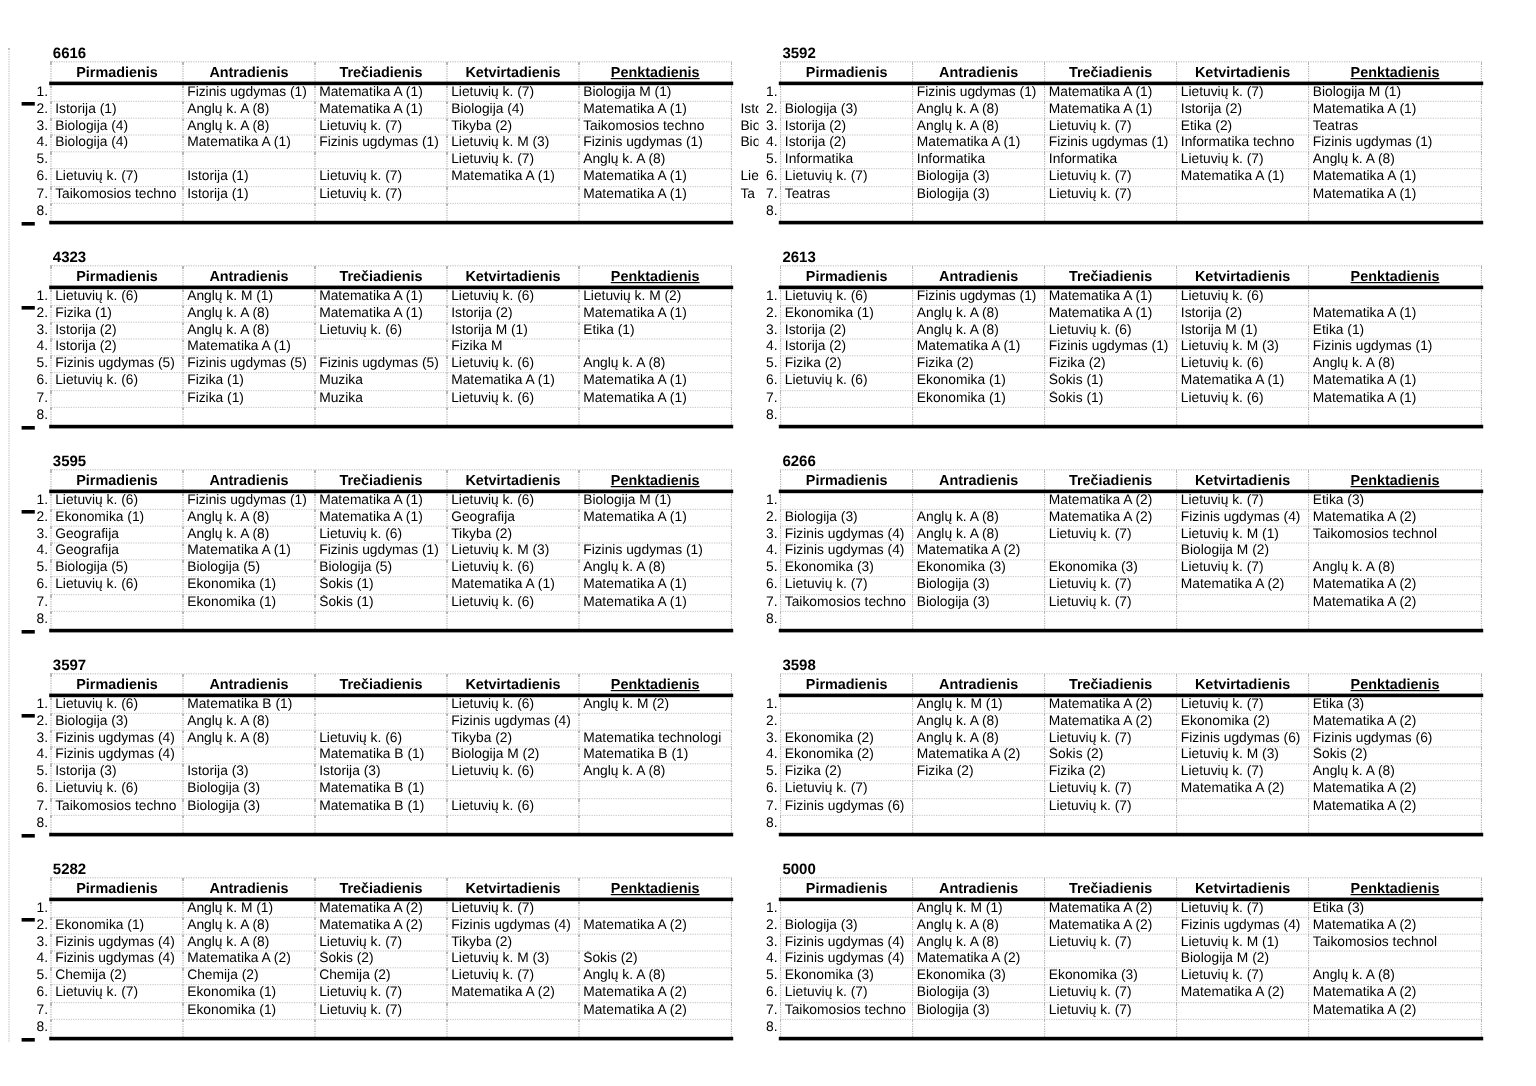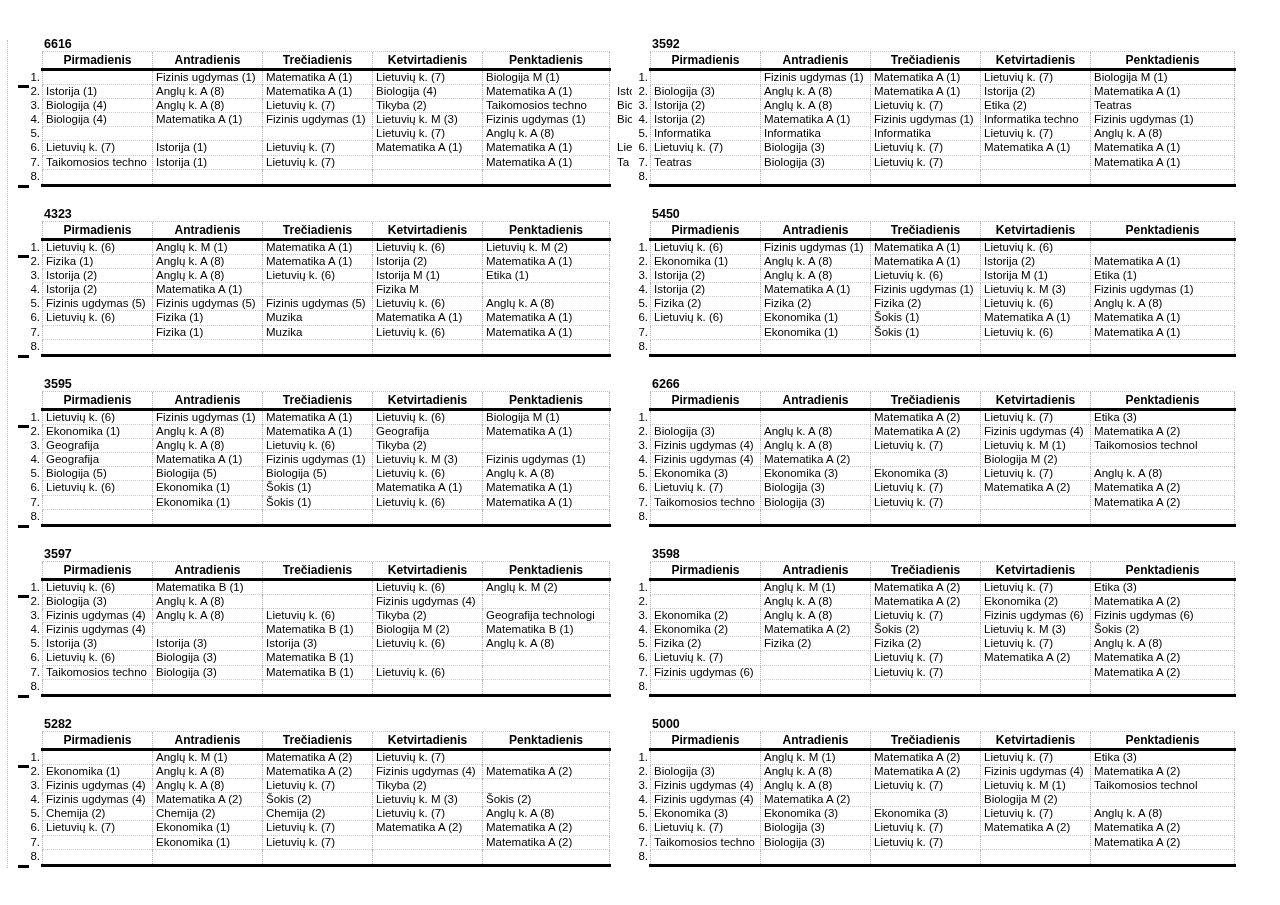--- a/index.html
+++ b/index.html
@@ -16,21 +16,21 @@
   .tablewrap{position:absolute;top:0;height:149px;}
   .hrow{
     position:absolute;top:13px;left:0;height:17px;display:flex;
     border-top:1px dotted #c4c4c4;box-sizing:border-box;
   }
   .hcell{
     box-sizing:border-box;flex:none;text-align:center;
     font-size:12px;font-weight:bold;line-height:16px;
     border-left:1px dotted #b5b5b5;overflow:hidden;white-space:nowrap;
   }
-  .hcell:last-child{border-right:1px dotted #b5b5b5;}
+  .hcell:last-child{border-right:1px dotted #b5b5b5;text-decoration:underline;}
   .thick{position:absolute;left:-1px;background:#000;}
   .thick.top{top:30px;height:3px;}
   .thick.bot{top:145.8px;height:3px;}
   .tbody{position:absolute;top:33px;left:0;}
   .trow{display:flex;height:14.1px;box-sizing:border-box;border-bottom:1px dotted #cccccc;}
   .trow:last-child{border-bottom:none;}
   .cell{
     box-sizing:border-box;flex:none;height:14.1px;line-height:13.6px;
     font-size:11.5px;white-space:nowrap;overflow:hidden;
     padding-left:3px;border-left:1px dotted #b5b5b5;
@@ -313,21 +313,21 @@
         <div class="num">4.</div>
         <div class="num">5.</div>
         <div class="num">6.</div>
         <div class="num">7.</div>
         <div class="num">8.</div>
       </div>
   <div class="tick" style="top: 47px;"></div>
       <div class="tick" style="top: 147px;"></div>
     </div>
     <div class="block" style="top: 208px;">
-    <div class="tnum" style="left: 652px;">5450</div>
+    <div class="tnum" style="left: 652px;">2613</div>
     <div class="tablewrap" style="left: 650px; width: 585px;">
       <div class="hrow" style="width: 585px;">
           <div class="hcell" style="width: 110px;">Pirmadienis</div>
           <div class="hcell" style="width: 110px;">Antradienis</div>
           <div class="hcell" style="width: 110px;">Trečiadienis</div>
           <div class="hcell" style="width: 110px;">Ketvirtadienis</div>
           <div class="hcell" style="width: 145px;">Penktadienis</div>
         </div>
       <div class="thick top" style="width: 587px;"></div>
       <div class="tbody" style="width: 585px;">
@@ -591,21 +591,21 @@
             <div class="cell" style="width: 110px;">Anglų k. A (8)</div>
             <div class="cell" style="width: 110px;"></div>
             <div class="cell" style="width: 110px;">Fizinis ugdymas (4)</div>
             <div class="cell" style="width: 128px;"></div>
           </div>
           <div class="trow">
             <div class="cell" style="width: 110px;">Fizinis ugdymas (4)</div>
             <div class="cell" style="width: 110px;">Anglų k. A (8)</div>
             <div class="cell" style="width: 110px;">Lietuvių k. (6)</div>
             <div class="cell" style="width: 110px;">Tikyba (2)</div>
-            <div class="cell spill" style="width: 128px;">Geografija technologi</div>
+            <div class="cell spill" style="width: 128px;">Matematika technologi</div>
           </div>
           <div class="trow">
             <div class="cell" style="width: 110px;">Fizinis ugdymas (4)</div>
             <div class="cell" style="width: 110px;"></div>
             <div class="cell" style="width: 110px;">Matematika B (1)</div>
             <div class="cell" style="width: 110px;">Biologija M (2)</div>
             <div class="cell" style="width: 128px;">Matematika B (1)</div>
           </div>
           <div class="trow">
             <div class="cell" style="width: 110px;">Istorija (3)</div>

